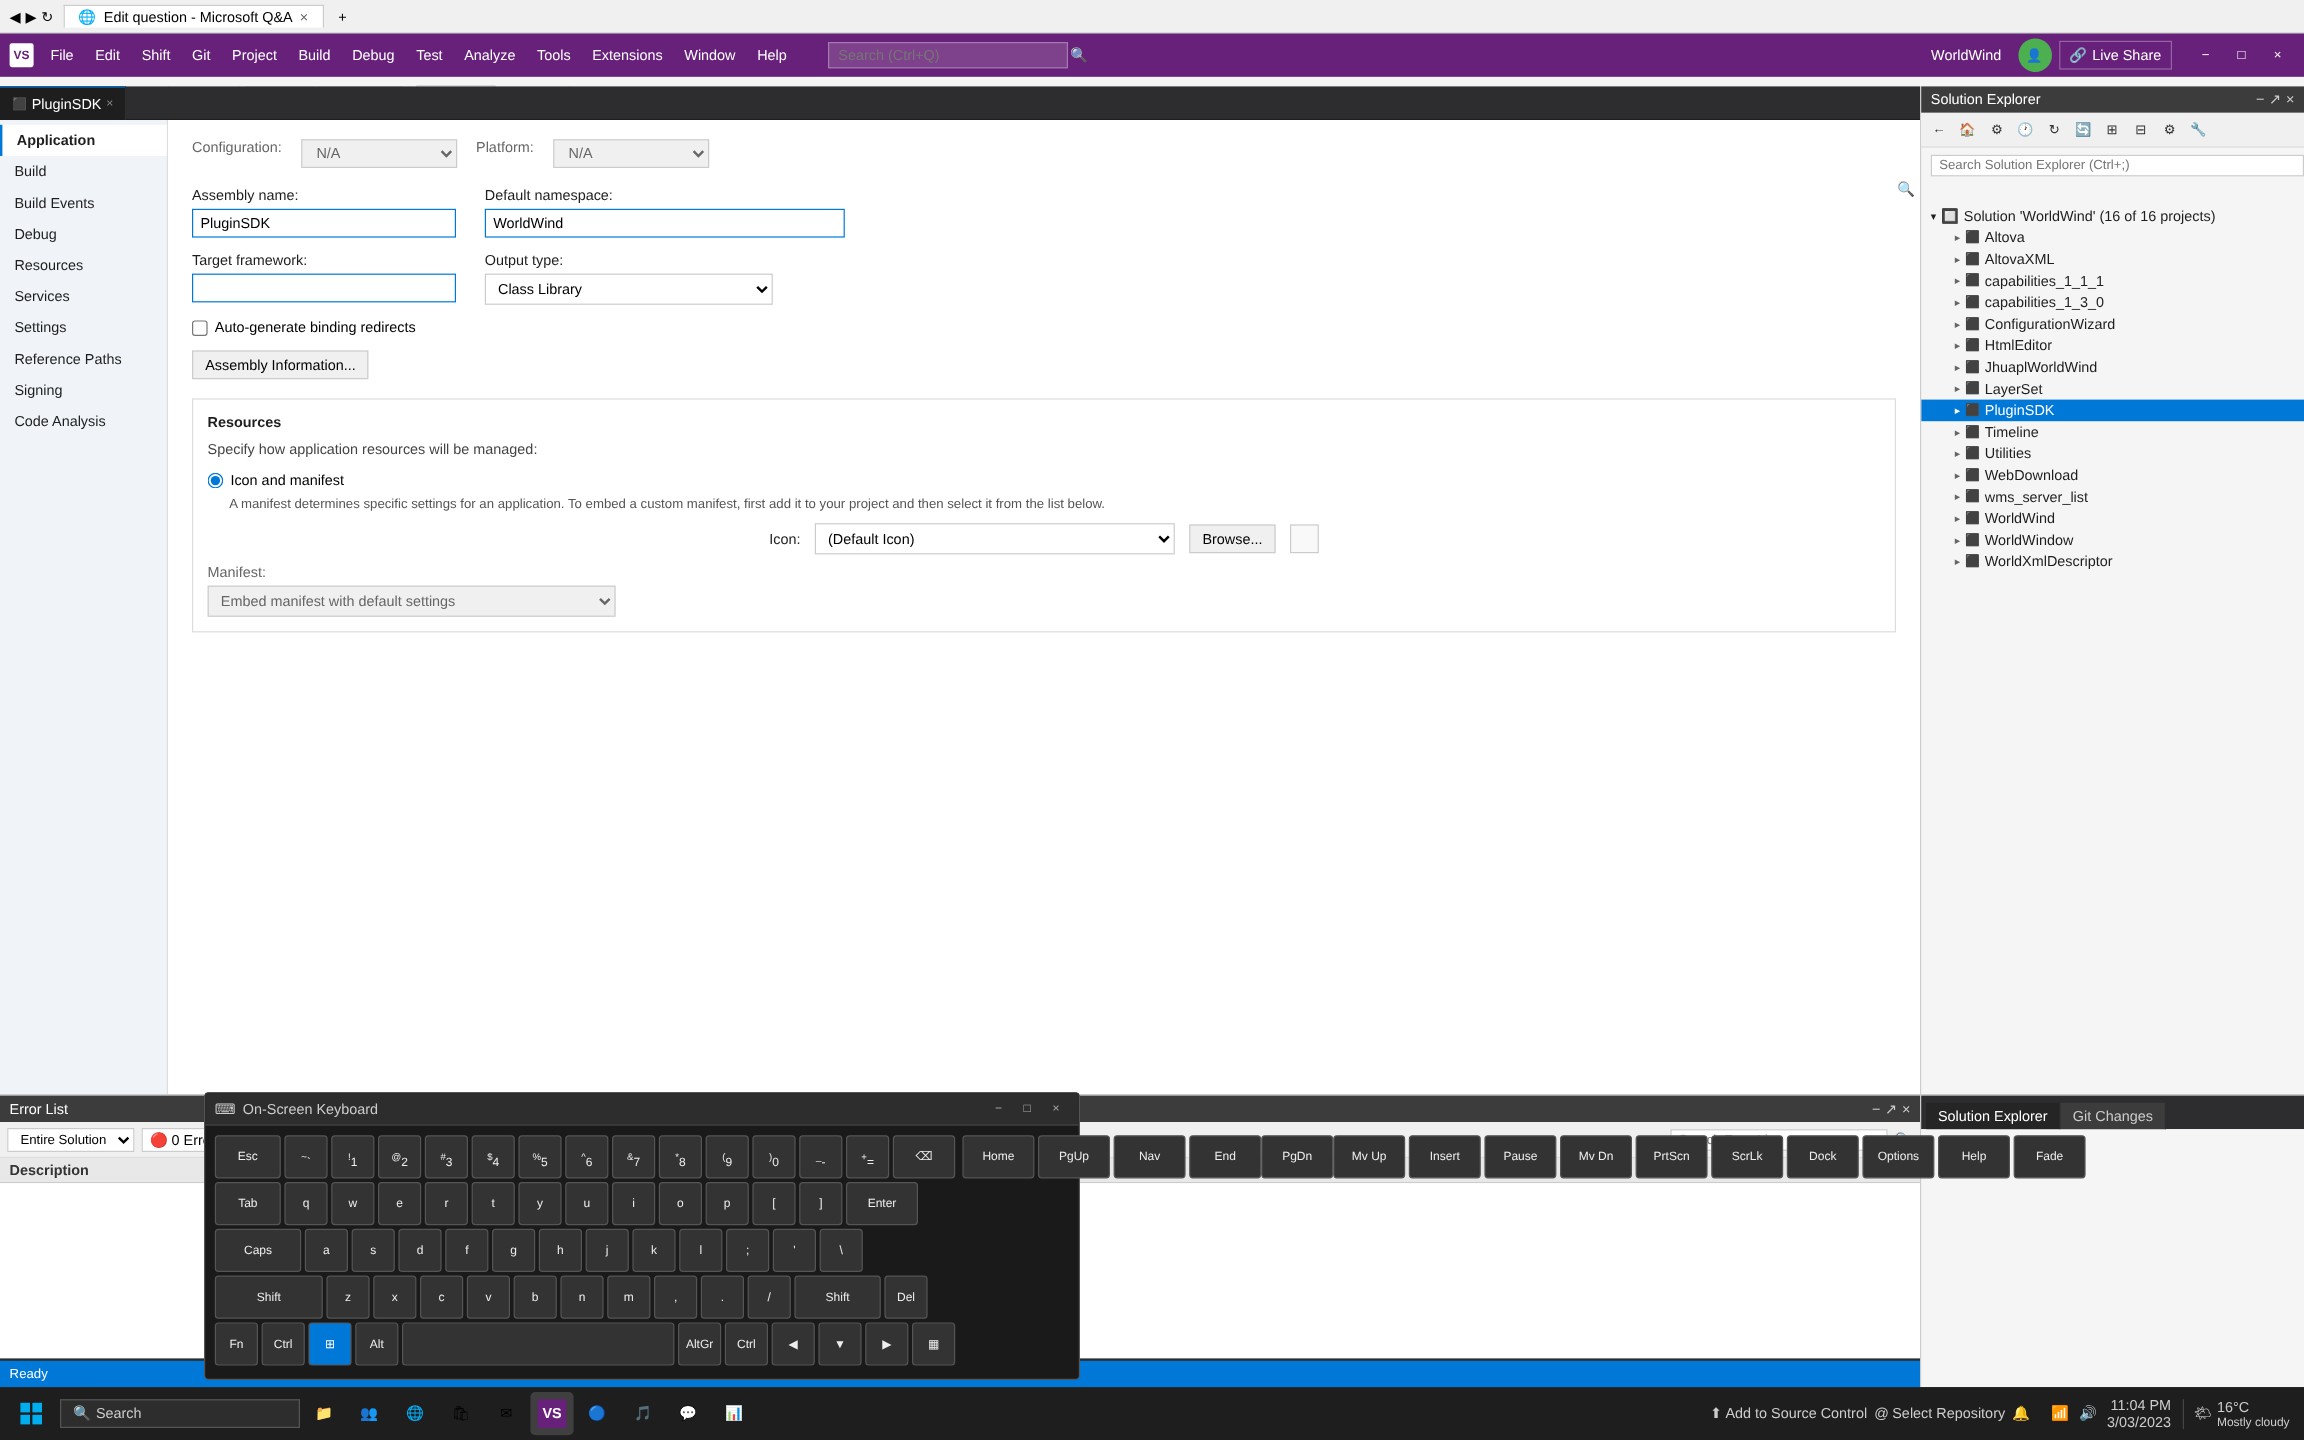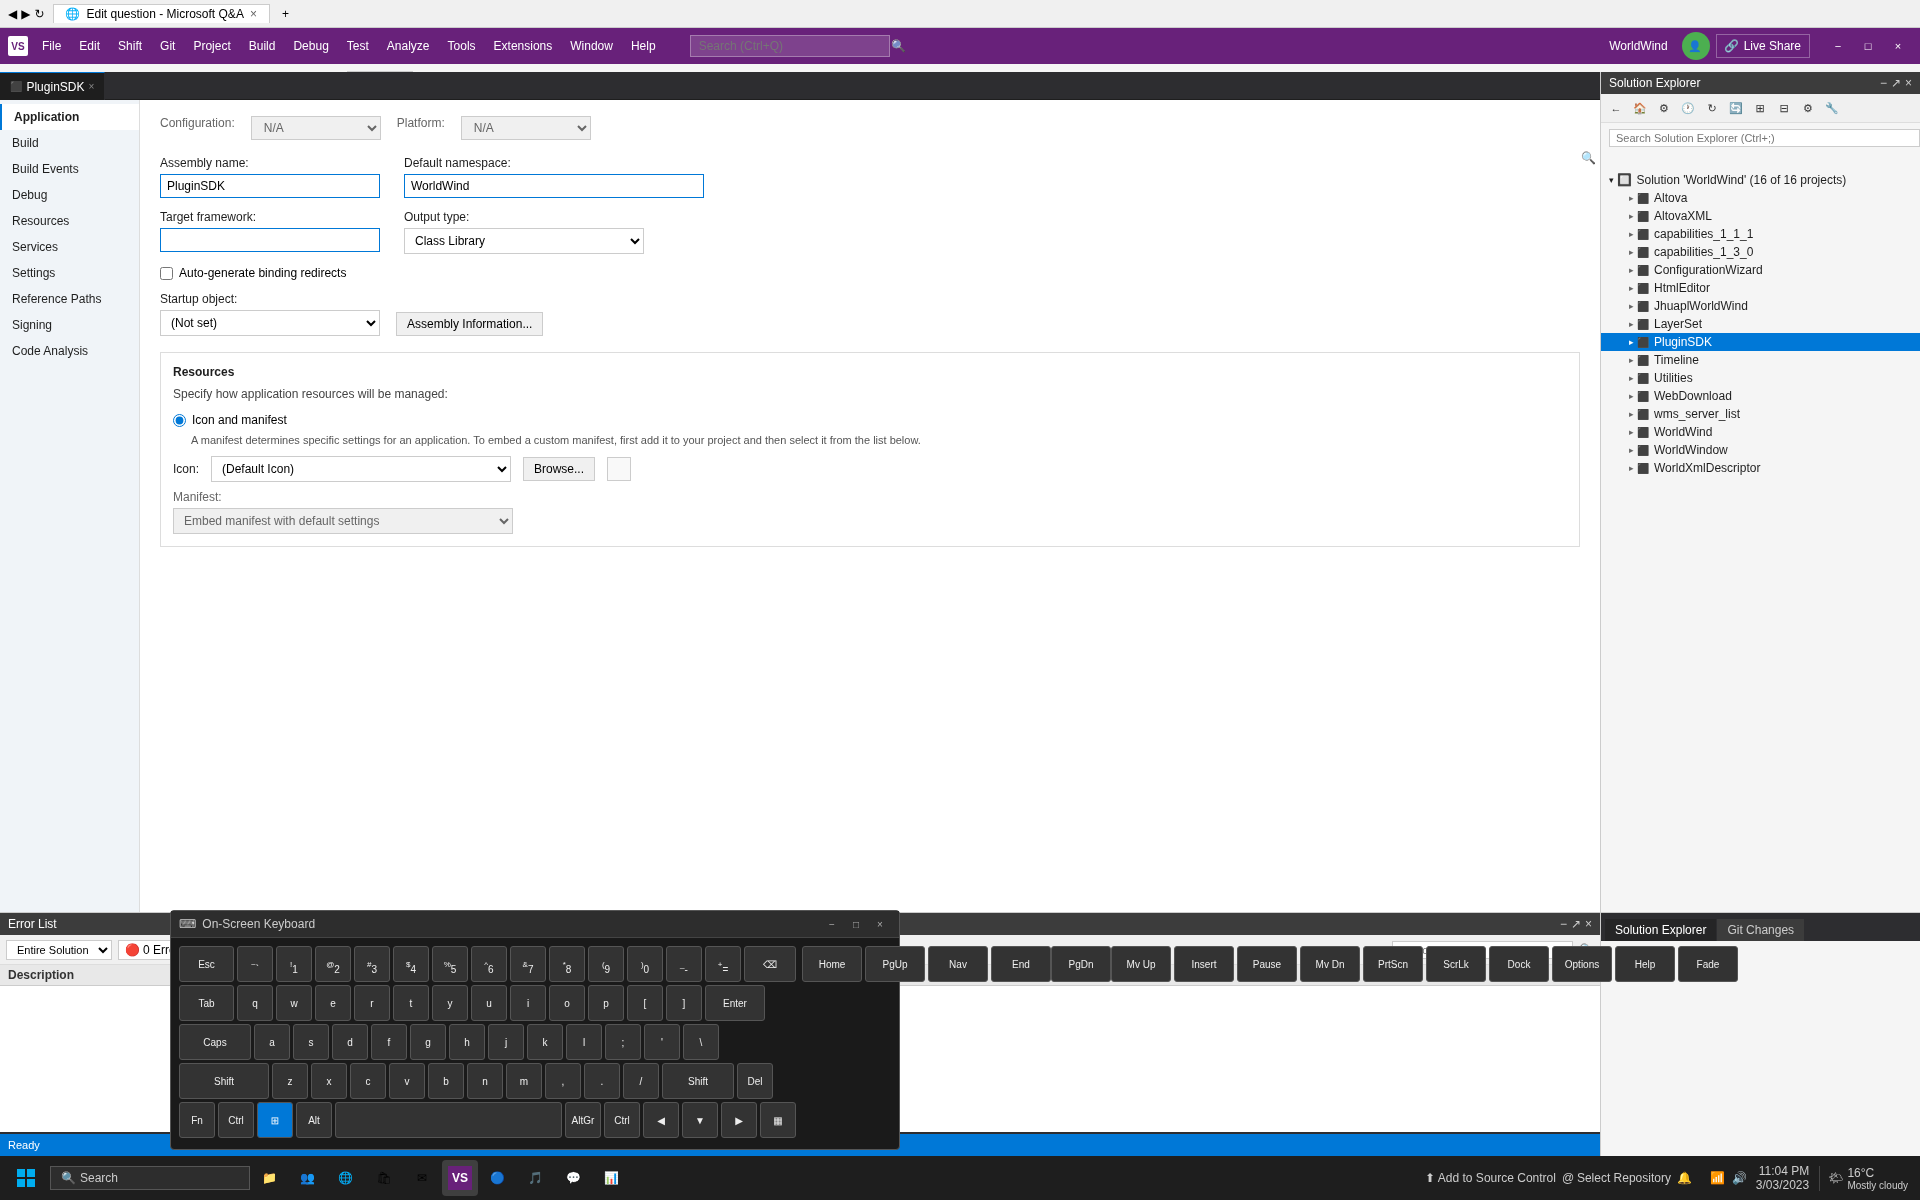--- a/index.html
+++ b/index.html
@@ -148,21 +148,21 @@
     }
 
     .resources-section { border: 1px solid #ddd; padding: 12px; margin-top: 8px; }
     .resources-title { font-size: 12px; font-weight: 600; margin-bottom: 8px; color: #1e1e1e; }
     .resources-desc { font-size: 12px; color: #444; margin-bottom: 12px; }
     .radio-option { display: flex; align-items: center; gap: 6px; margin-bottom: 6px; }
     .radio-option input[type=radio] { accent-color: #0078d7; }
     .radio-label { font-size: 12px; }
     .radio-desc { font-size: 11px; color: #555; margin-left: 18px; line-height: 1.4; margin-bottom: 8px; }
 
-    .icon-row { display: flex; align-items: center; gap: 12px; margin-top: 3px; }
+    .icon-row { display: flex; align-items: center; gap: 12px; margin-top: 3px; justify-content: center; }
     .icon-label { font-size: 12px; color: #1e1e1e; }
     .icon-select { border: 1px solid #ccc; padding: 4px 6px; font-size: 12px; width: 300px; background: white; }
     .browse-btn {
       background: #f0f0f0;
       border: 1px solid #ccc;
       padding: 4px 10px;
       font-size: 12px;
       cursor: pointer;
     }
     .icon-preview { width: 24px; height: 24px; border: 1px solid #ccc; background: #f9f9f9; }
@@ -579,26 +579,20 @@
           </select>
         </div>
       </div>
 
       <div class="checkbox-row">
         <input type="checkbox" style="">
         <label class="checkbox-label">Auto-generate binding redirects</label>
       </div>
 
       <div class="startup-row">
-        <div class="form-group">
-          <label class="form-label">Startup object:</label>
-          <select class="form-select">
-            <option>(Not set)</option>
-          </select>
-        </div>
         <button class="assembly-btn">Assembly Information...</button>
       </div>
 
       <div class="resources-section">
         <div class="resources-title">Resources</div>
         <div class="resources-desc">Specify how application resources will be managed:</div>
 
         <div class="radio-option">
           <input type="radio" name="resources" checked="" style="">
           <label class="radio-label">Icon and manifest</label>

